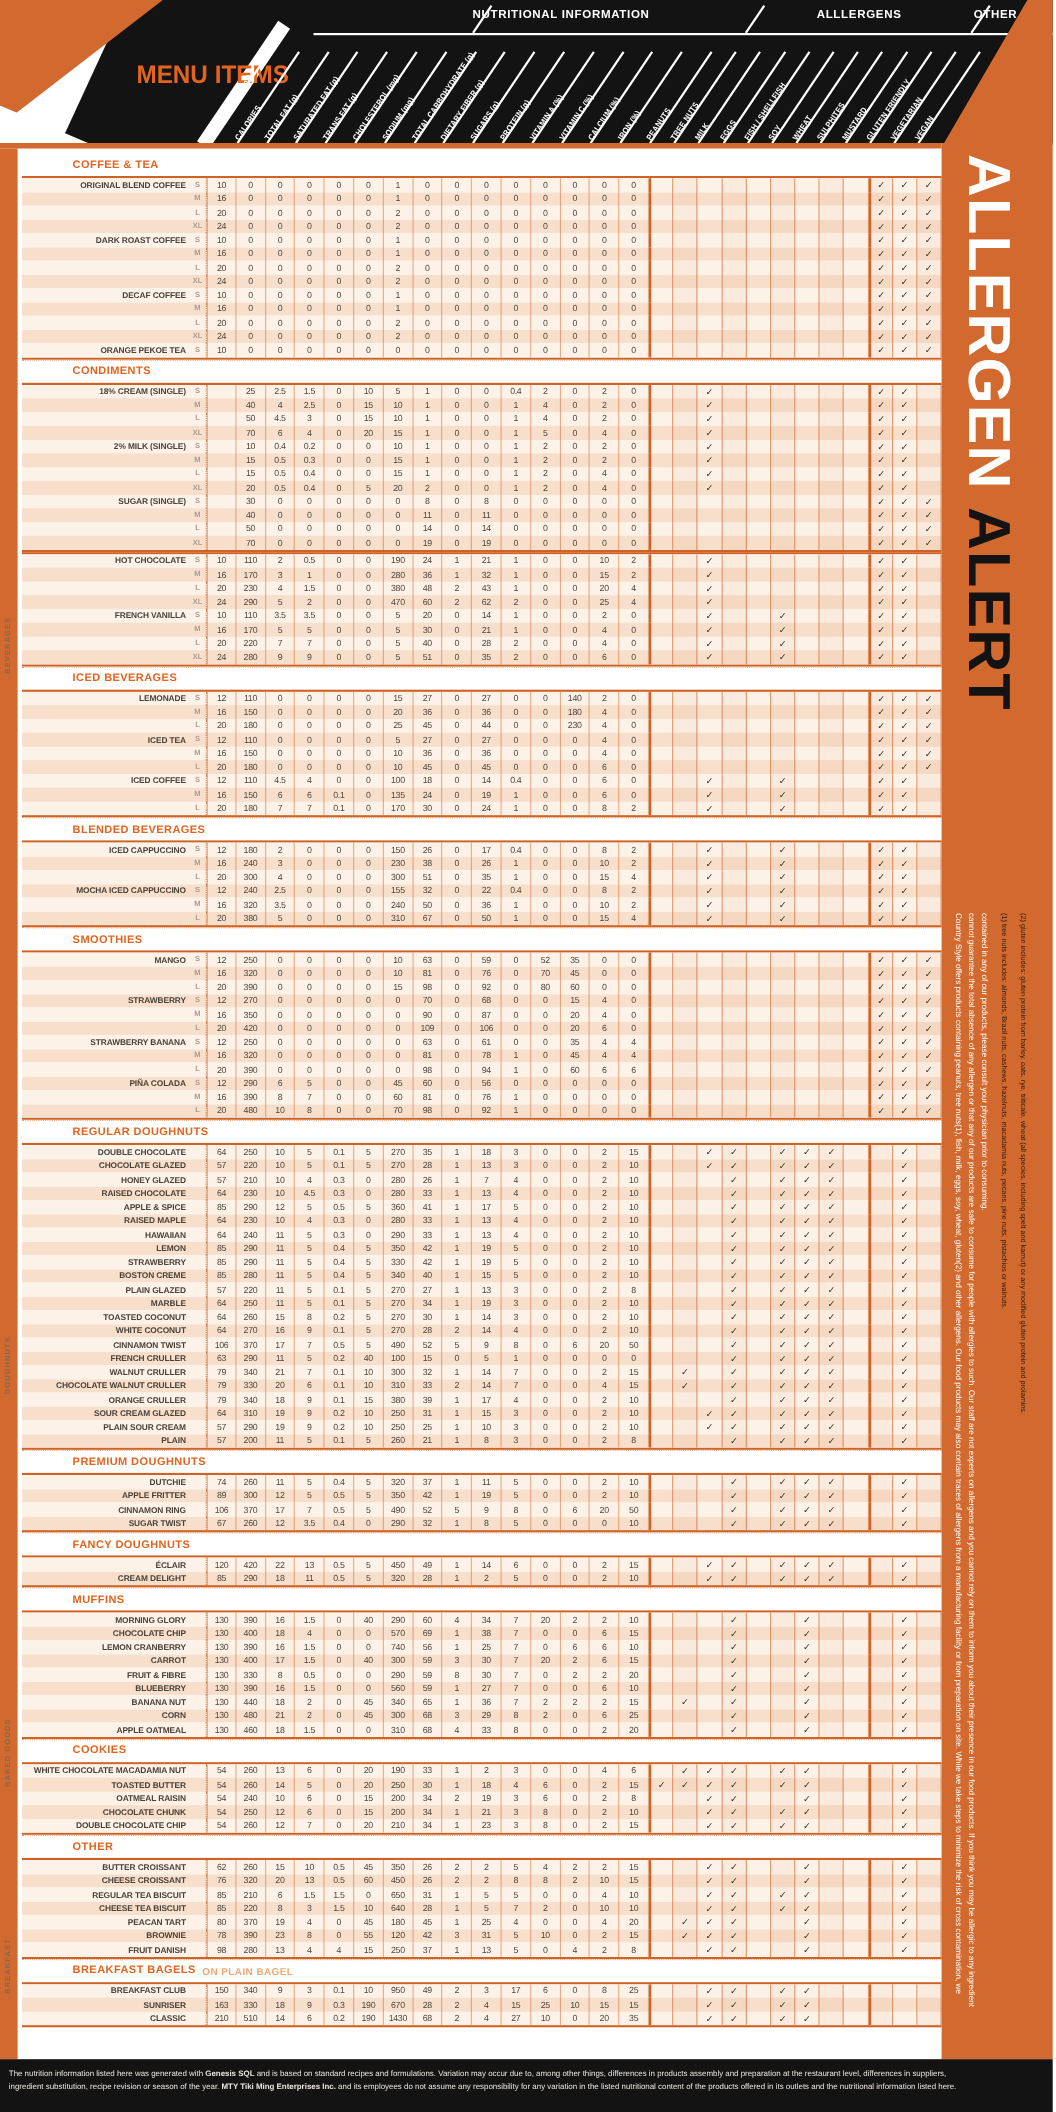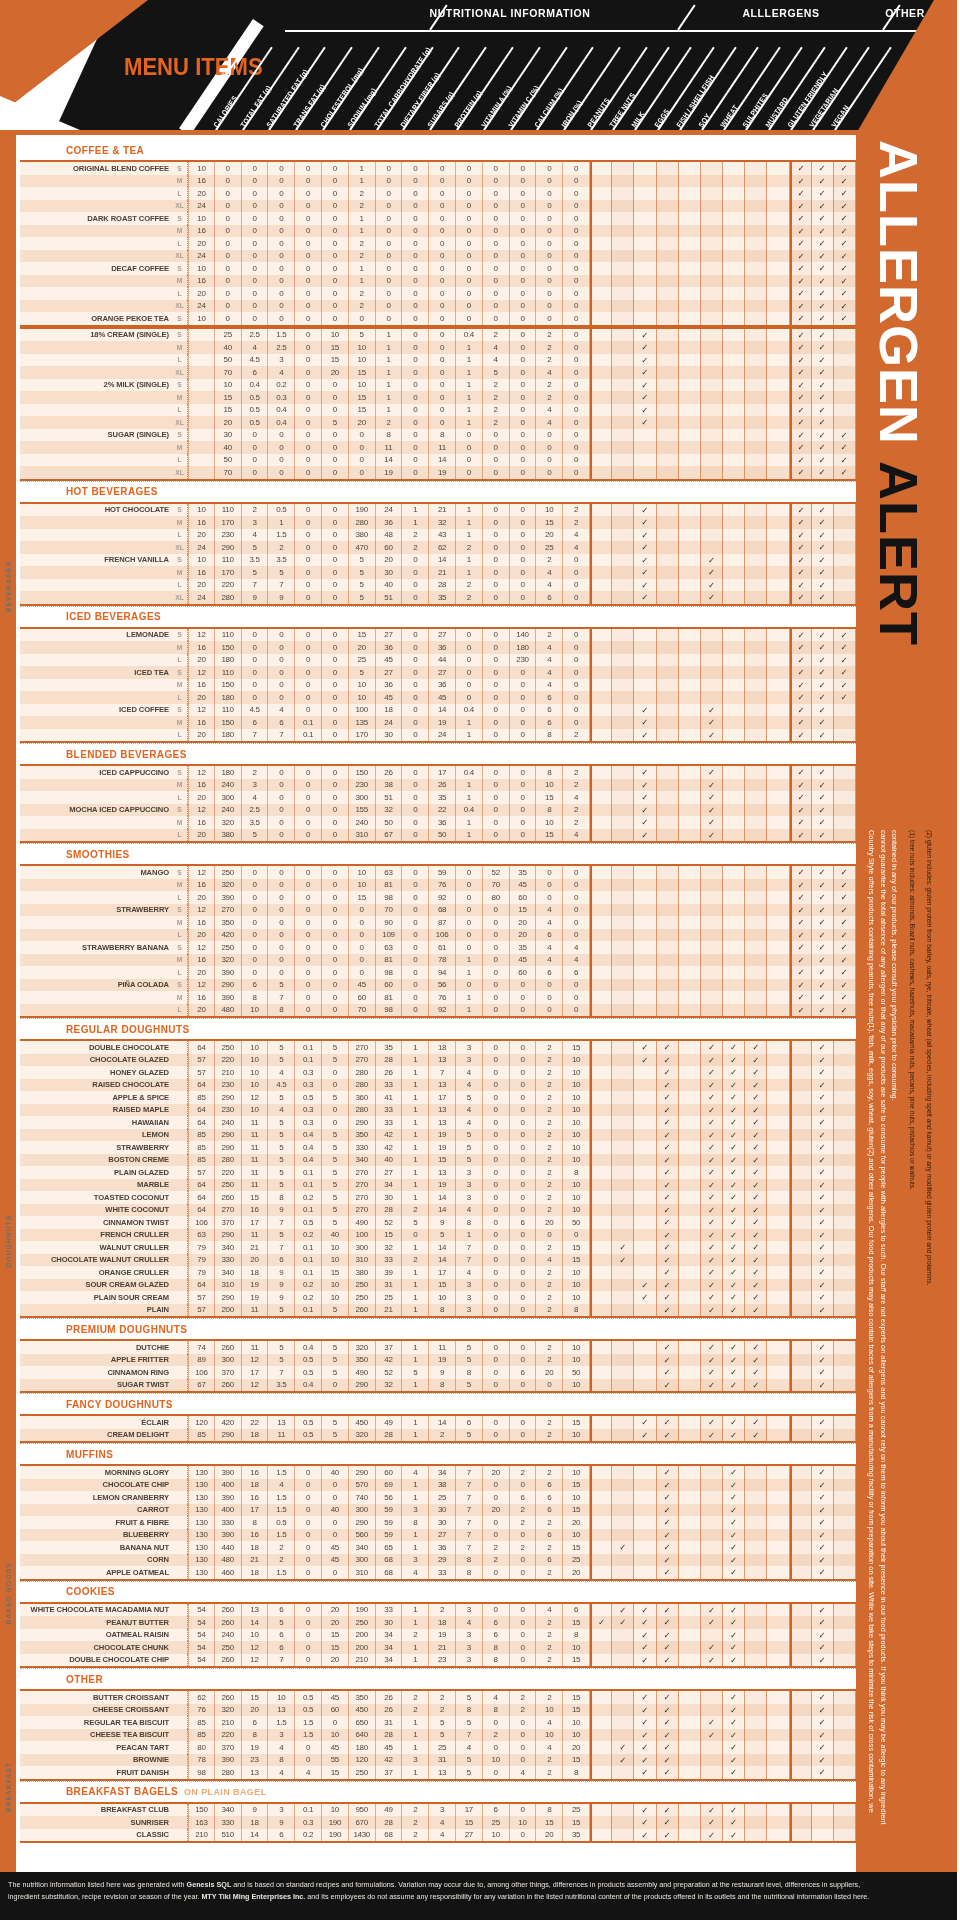--- a/index.html
+++ b/index.html
@@ -643,20 +643,23 @@
             <span class="mark">✓</span>
           </div>
           <div class="ck">
             <span class="mark">✓</span>
           </div>
           <div class="ck tint">
             <span class="mark">✓</span>
           </div>
         </div>
       </div>
+      <div class="sec-head">
+        <span class="sec-title">CONDIMENTS</span>
+      </div>
       <div class="sec-block">
         <div class="trow a">
           <div class="cl">18% CREAM (SINGLE)</div>
           <div class="cz">S</div>
           <div class="cn first"></div>
           <div class="cn">25</div>
           <div class="cn">2.5</div>
           <div class="cn">1.5</div>
           <div class="cn">0</div>
           <div class="cn">10</div>
@@ -1088,23 +1091,20 @@
           <div class="ck gb tint">
             <span class="mark">✓</span>
           </div>
           <div class="ck">
             <span class="mark">✓</span>
           </div>
           <div class="ck tint">
             <span class="mark">✓</span>
           </div>
         </div>
-      </div>
-      <div class="sec-head">
-        <span class="sec-title">HOT BEVERAGES</span>
       </div>
       <div class="sec-block">
         <div class="trow a">
           <div class="cl">HOT CHOCOLATE</div>
           <div class="cz">S</div>
           <div class="cn first">10</div>
           <div class="cn">110</div>
           <div class="cn">2</div>
           <div class="cn">0.5</div>
           <div class="cn">0</div>
@@ -3997,21 +3997,21 @@
           </div>
           <div class="ck tint"></div>
           <div class="ck"></div>
           <div class="ck gb tint"></div>
           <div class="ck">
             <span class="mark">✓</span>
           </div>
           <div class="ck tint"></div>
         </div>
         <div class="trow b">
-          <div class="cl">PEANUT BUTTER</div>
+          <div class="cl">TOASTED BUTTER</div>
           <div class="cz"></div>
           <div class="cn first">54</div>
           <div class="cn">260</div>
           <div class="cn">14</div>
           <div class="cn">5</div>
           <div class="cn">0</div>
           <div class="cn">20</div>
           <div class="cn">250</div>
           <div class="cn">30</div>
           <div class="cn">1</div>

